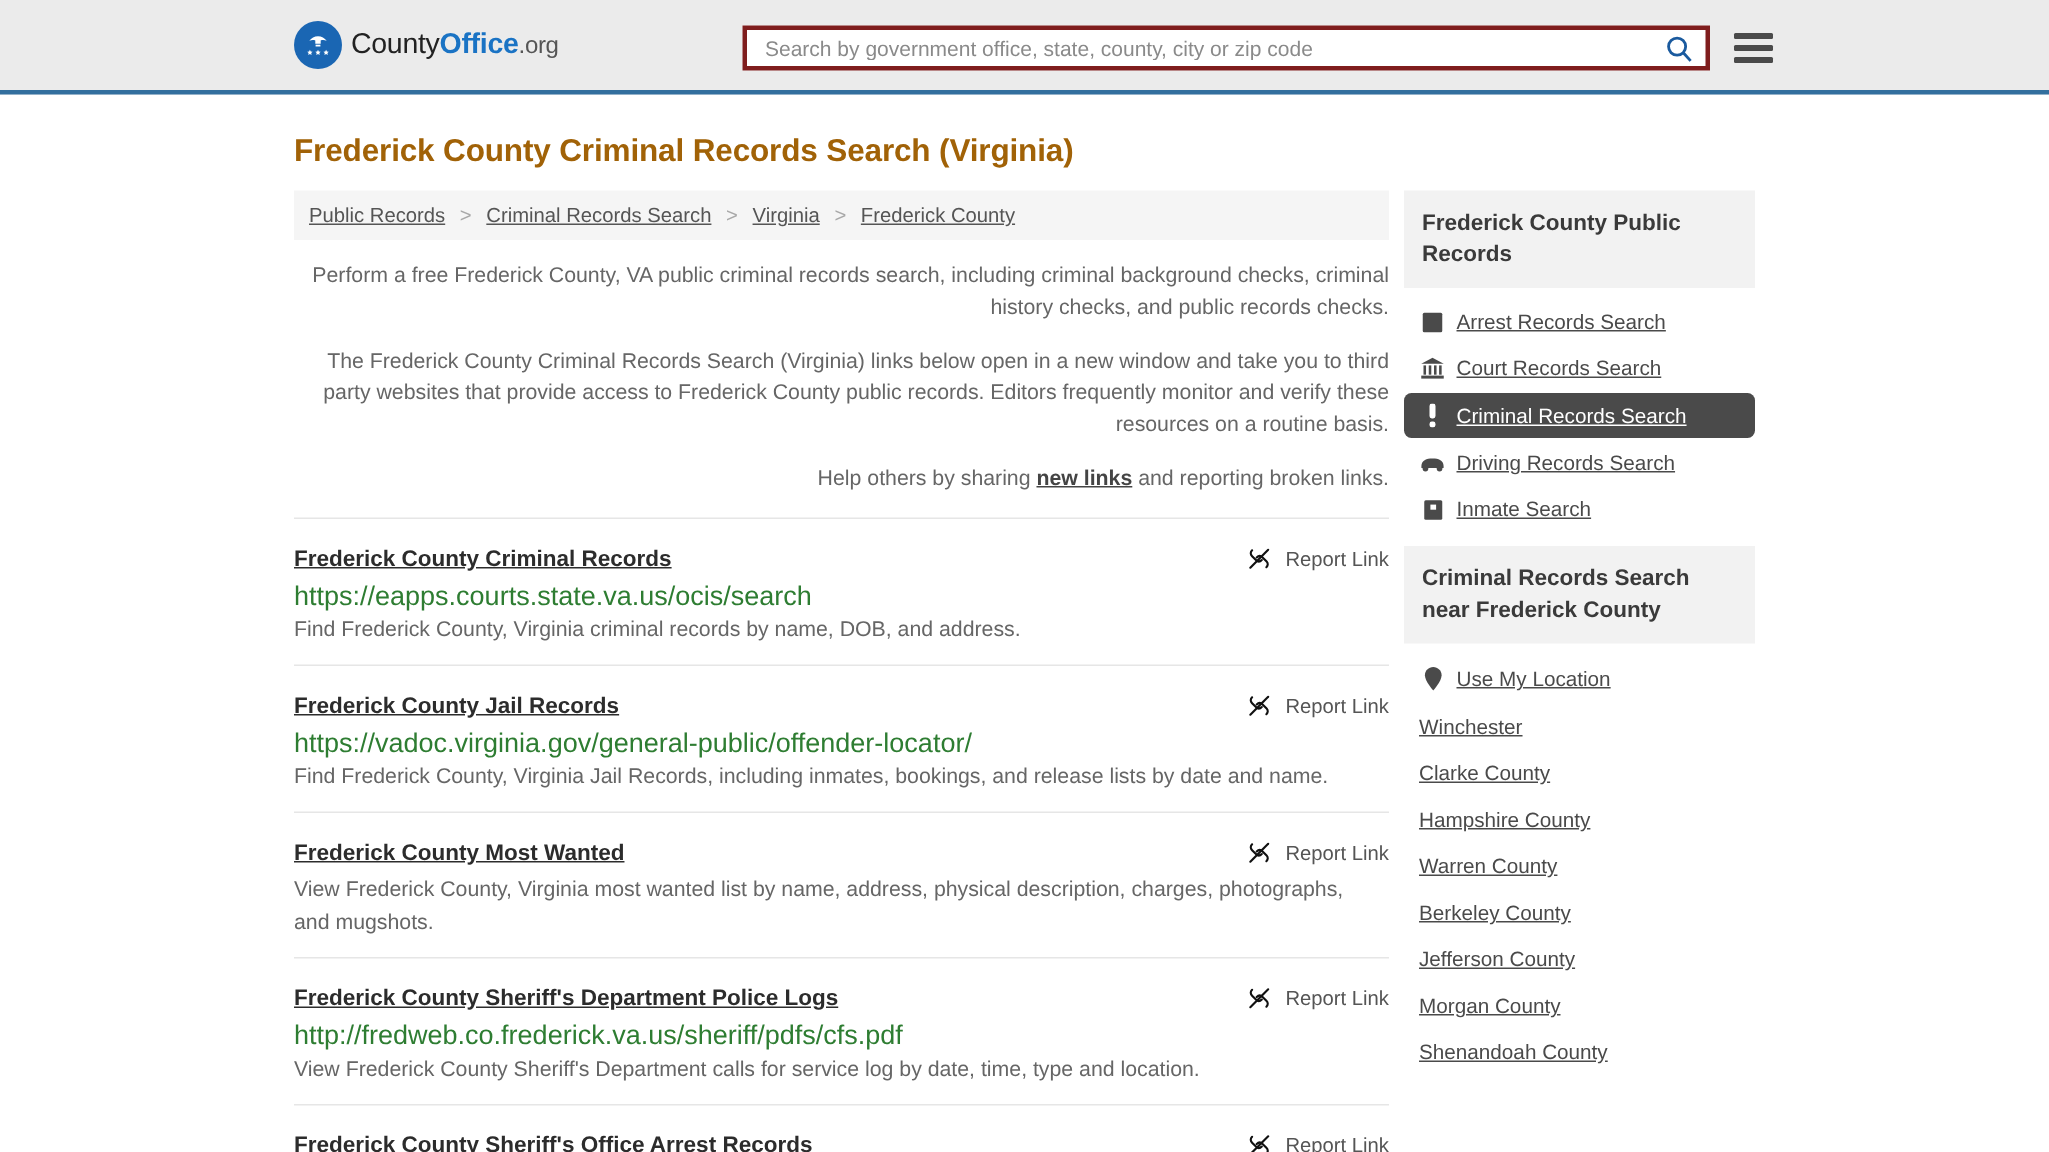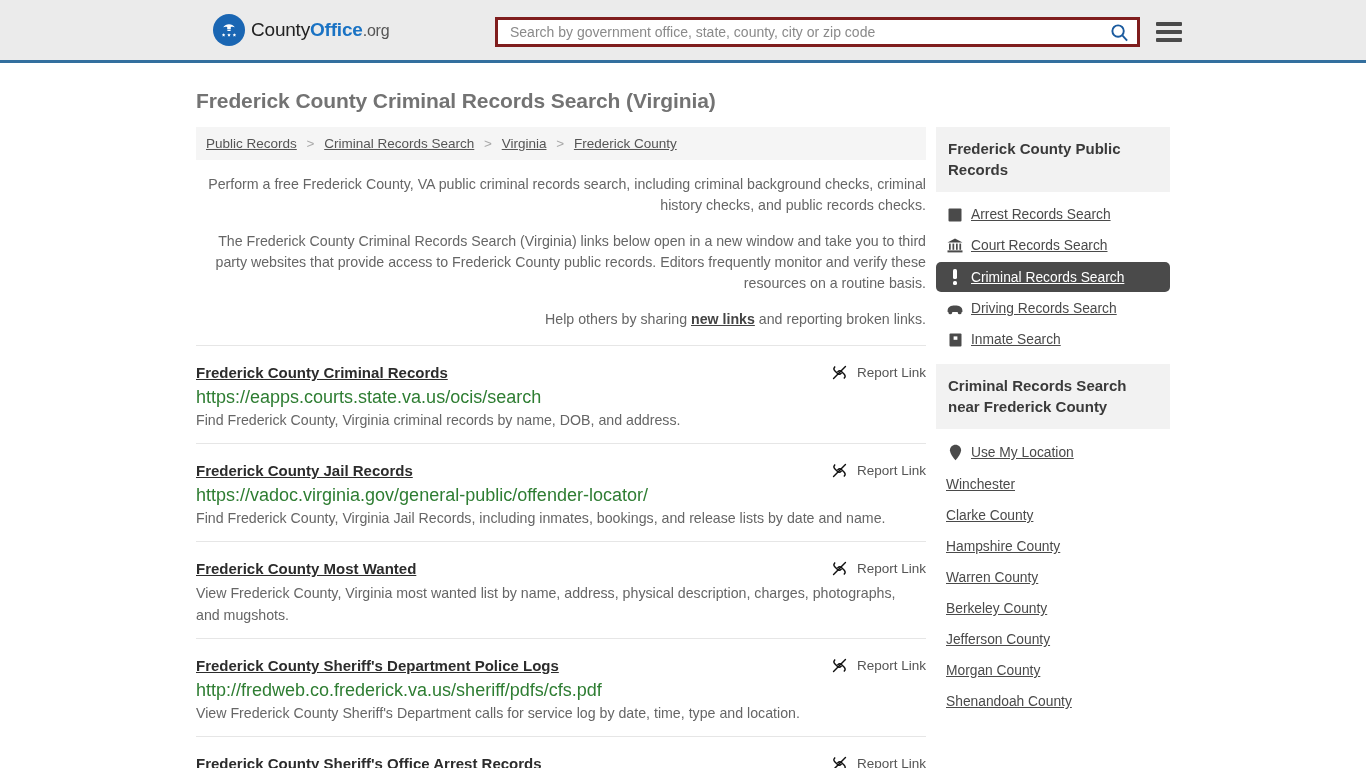--- a/index.html
+++ b/index.html
@@ -14,21 +14,20 @@
   }
 
   
   .site-header {
     height: 63px;
     background: #ebebeb;
     border-bottom: 3px solid #336f9e;
     display: flex;
     align-items: center;
     position: relative;
-    padding-left: 17px;
   }
   .logo-wrap {
     display: flex;
     align-items: center;
     margin-left: 196px;
     text-decoration: none;
   }
   .logo-mark {
     width: 32px; height: 32px;
     border-radius: 50%;
@@ -94,21 +93,21 @@
 
   
   .page {
     width: 1366px;
     padding: 0 196px;
     position: relative;
   }
   .page-title {
     font-size: 21px;
     font-weight: bold;
-    color: #737373;
+    color: #a16207;
     margin: 26px 0 14px 0;
     letter-spacing: -0.1px;
   }
 
   .columns { display: flex; align-items: flex-start; }
   .col-main { width: 730px; flex: none; }
   .col-side { width: 234px; flex: none; margin-left: 10px; }
 
   
   .breadcrumb {

